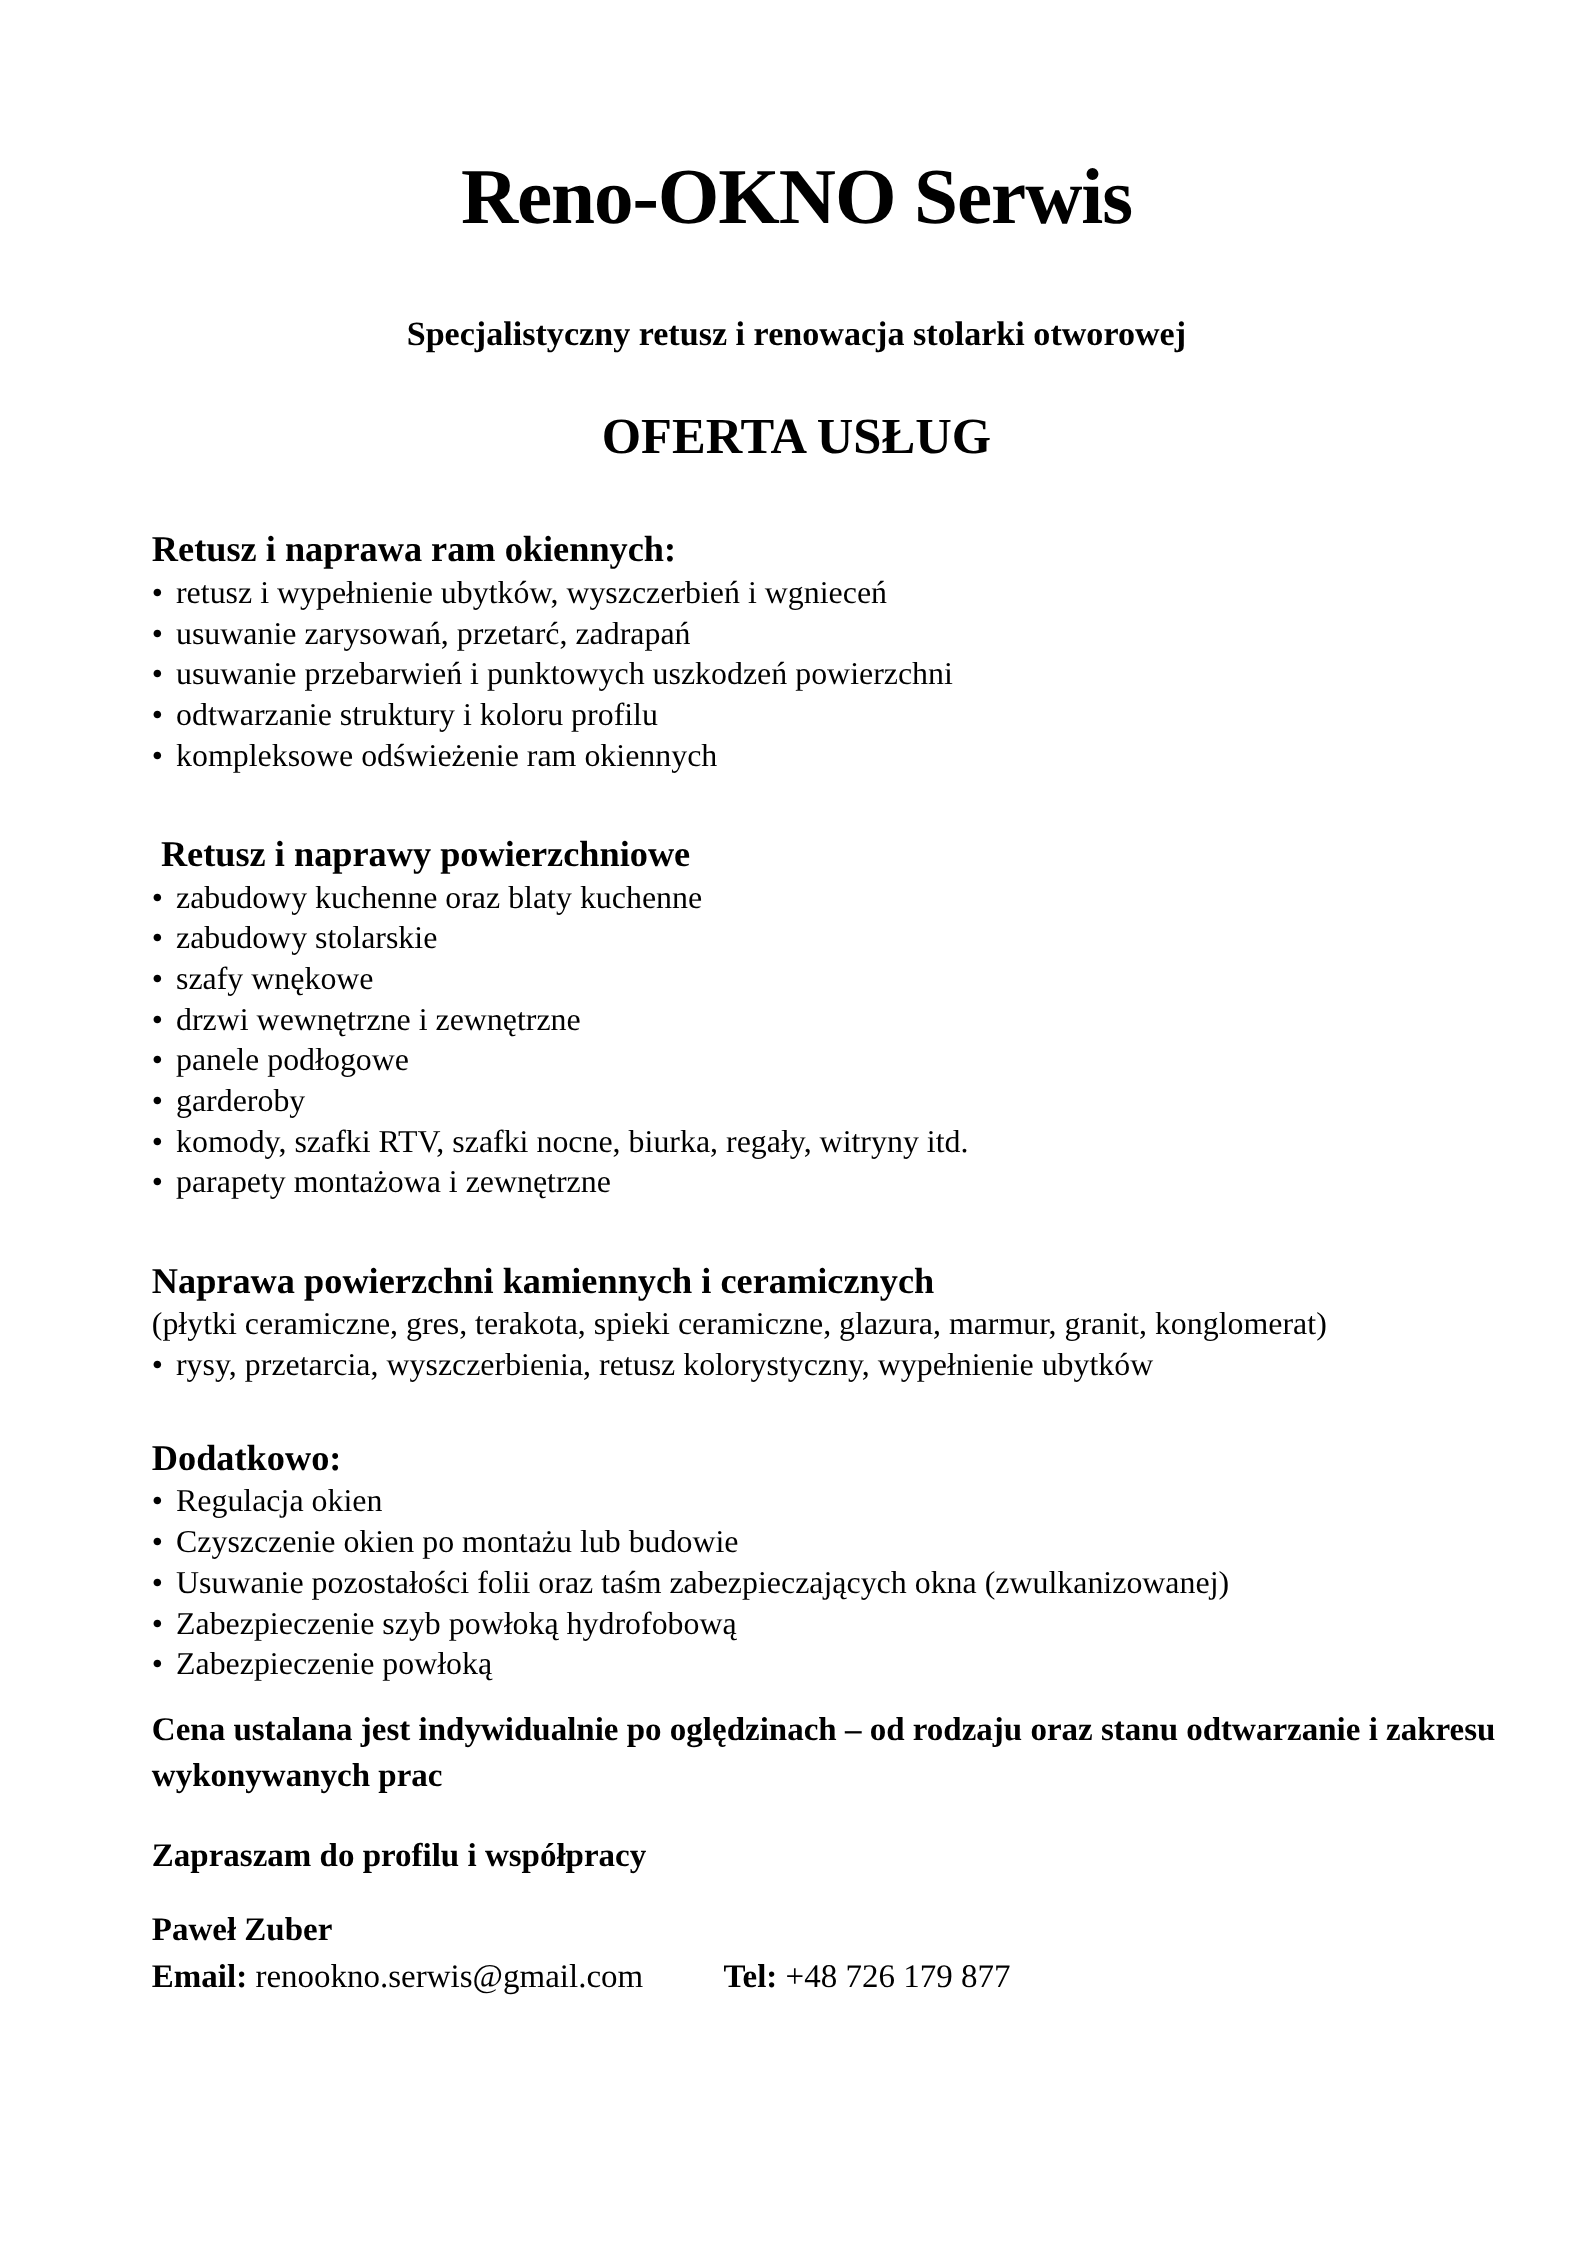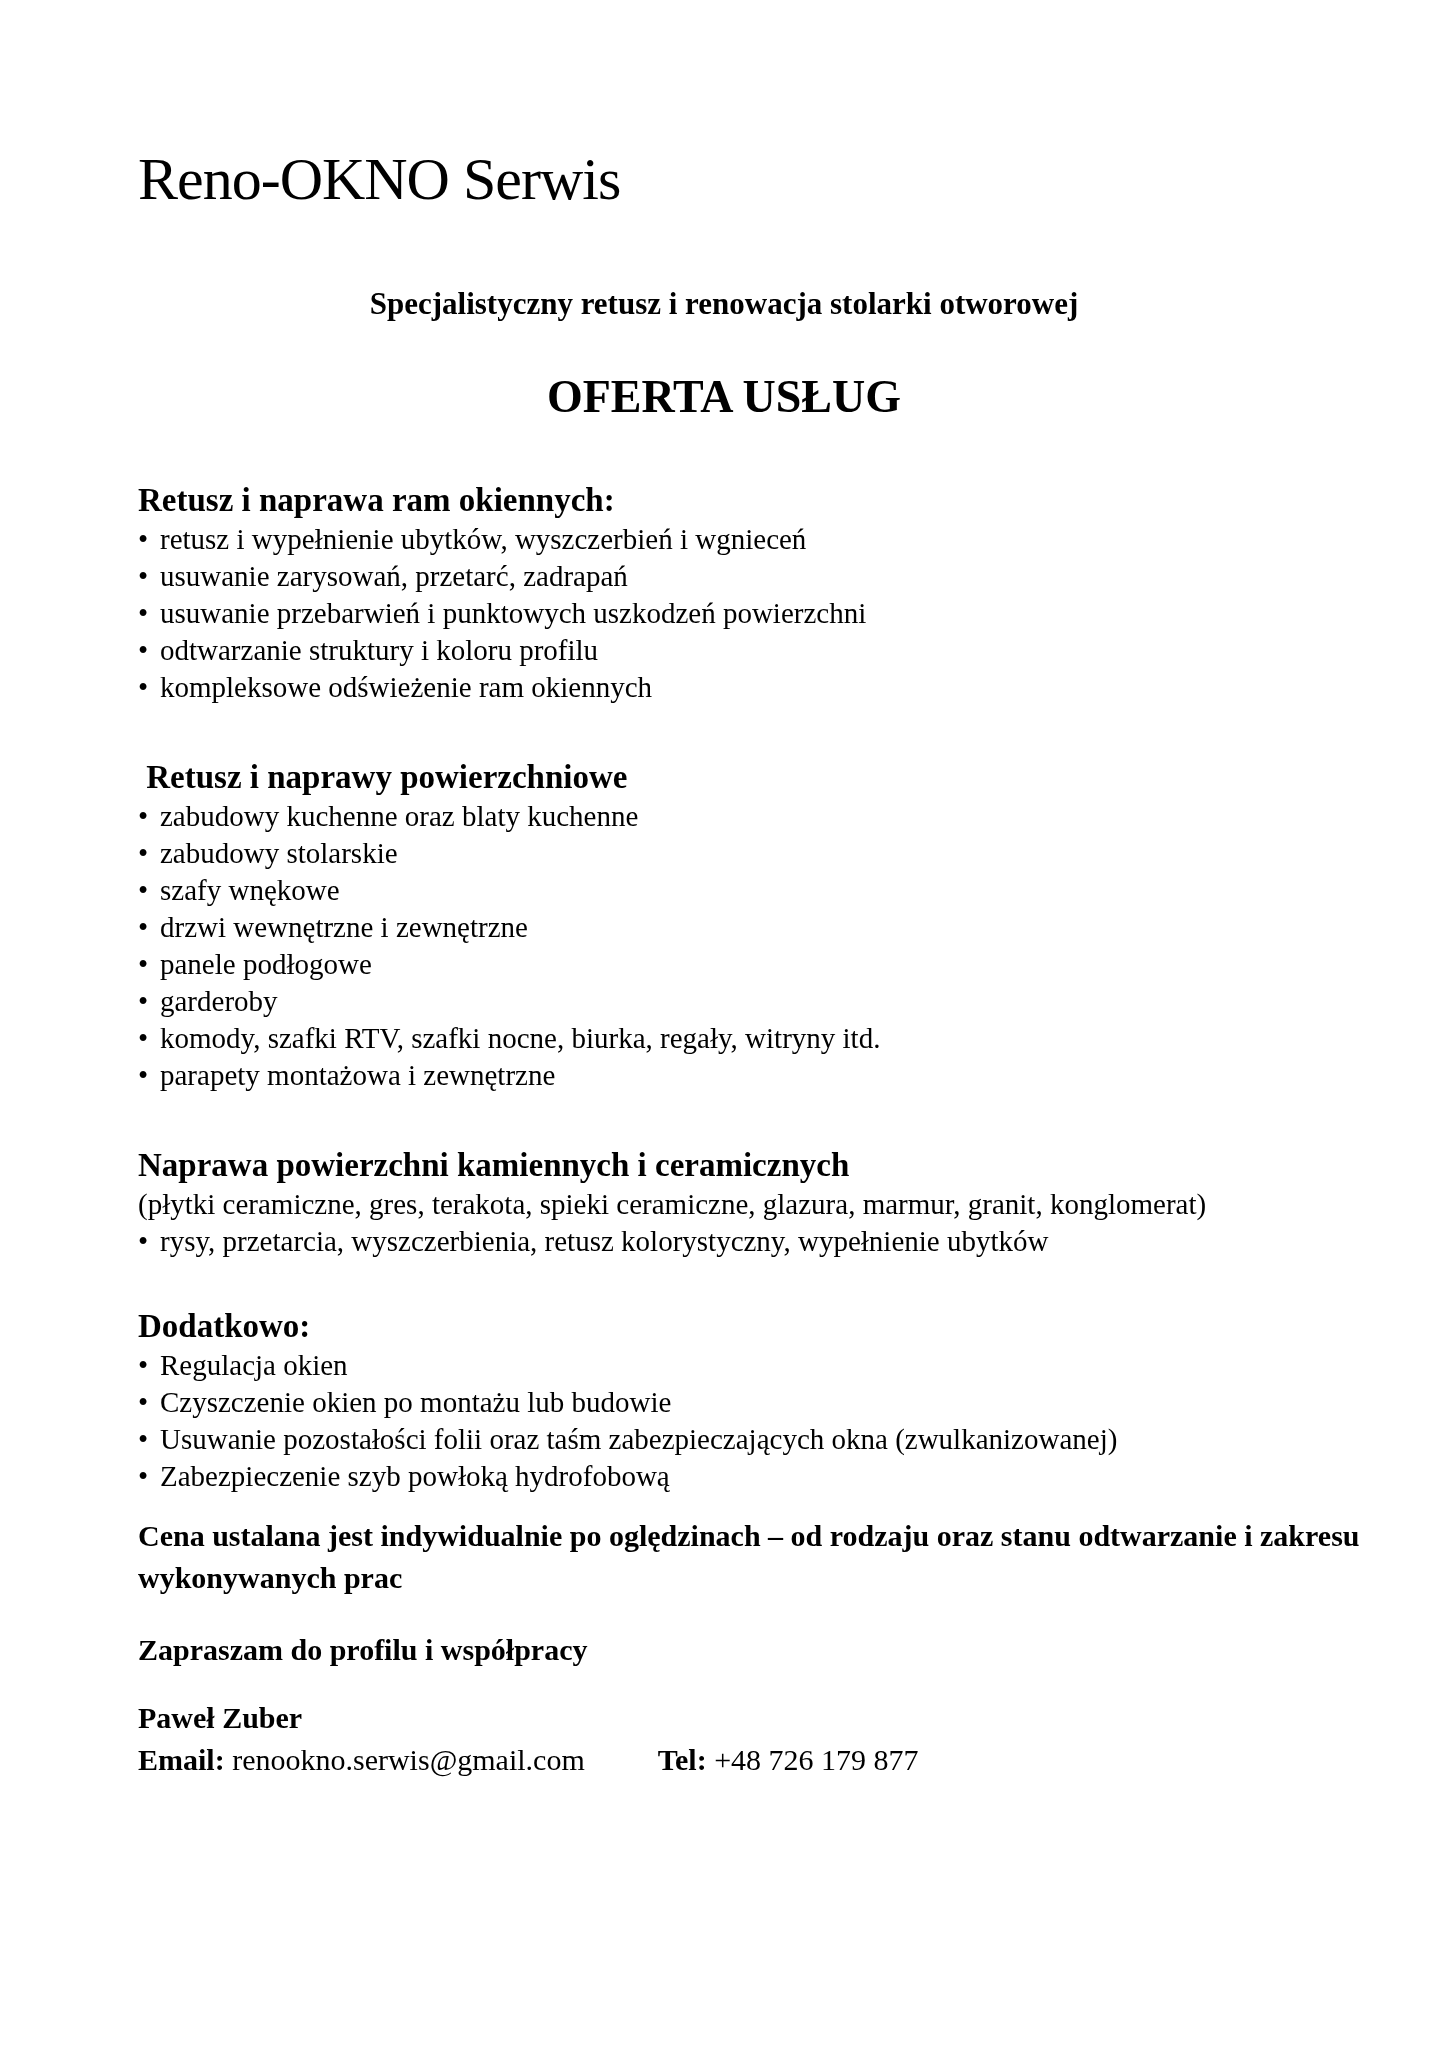--- a/index.html
+++ b/index.html
@@ -8,22 +8,23 @@
     width: 1448px;
     height: 2048px;
     box-sizing: border-box;
     background: #ffffff;
     color: #000000;
     font-family: "Liberation Serif", serif;
     padding: 142px 138px 0 138px;
     overflow: visible;
   }
   .title {
-    font-size: 60px;
-    font-weight: normal;
+    font-size: 72px;
+    font-weight: bold;
+    text-align: center;
     line-height: 74px;
     letter-spacing: -1px;
   }
   .subtitle {
     font-size: 31px;
     font-weight: bold;
     text-align: center;
     line-height: 40px;
     margin-top: 68px;
   }
@@ -119,20 +120,21 @@
     </div>
   </div>
 
   <div class="section fourth">
     <div class="sec-heading">Dodatkowo:</div>
     <div>
       <div class="line bullet"><span class="marker">•</span><span>Regulacja okien</span></div>
       <div class="line bullet"><span class="marker">•</span><span>Czyszczenie okien po montażu lub budowie</span></div>
       <div class="line bullet"><span class="marker">•</span><span>Usuwanie pozostałości folii oraz taśm zabezpieczających okna (zwulkanizowanej)</span></div>
       <div class="line bullet"><span class="marker">•</span><span>Zabezpieczenie szyb powłoką hydrofobową</span></div>
+      <div class="line bullet"><span class="marker">•</span><span>Zabezpieczenie powłoką</span></div>
     </div>
   </div>
 
   <div class="pricing-note">Cena ustalana jest indywidualnie po oględzinach – od rodzaju oraz stanu odtwarzanie i zakresu wykonywanych prac</div>
 
   <div class="invitation">Zapraszam do profilu i współpracy</div>
 
   <div class="contact-name">Paweł Zuber</div>
 
   <div class="contact-line">

